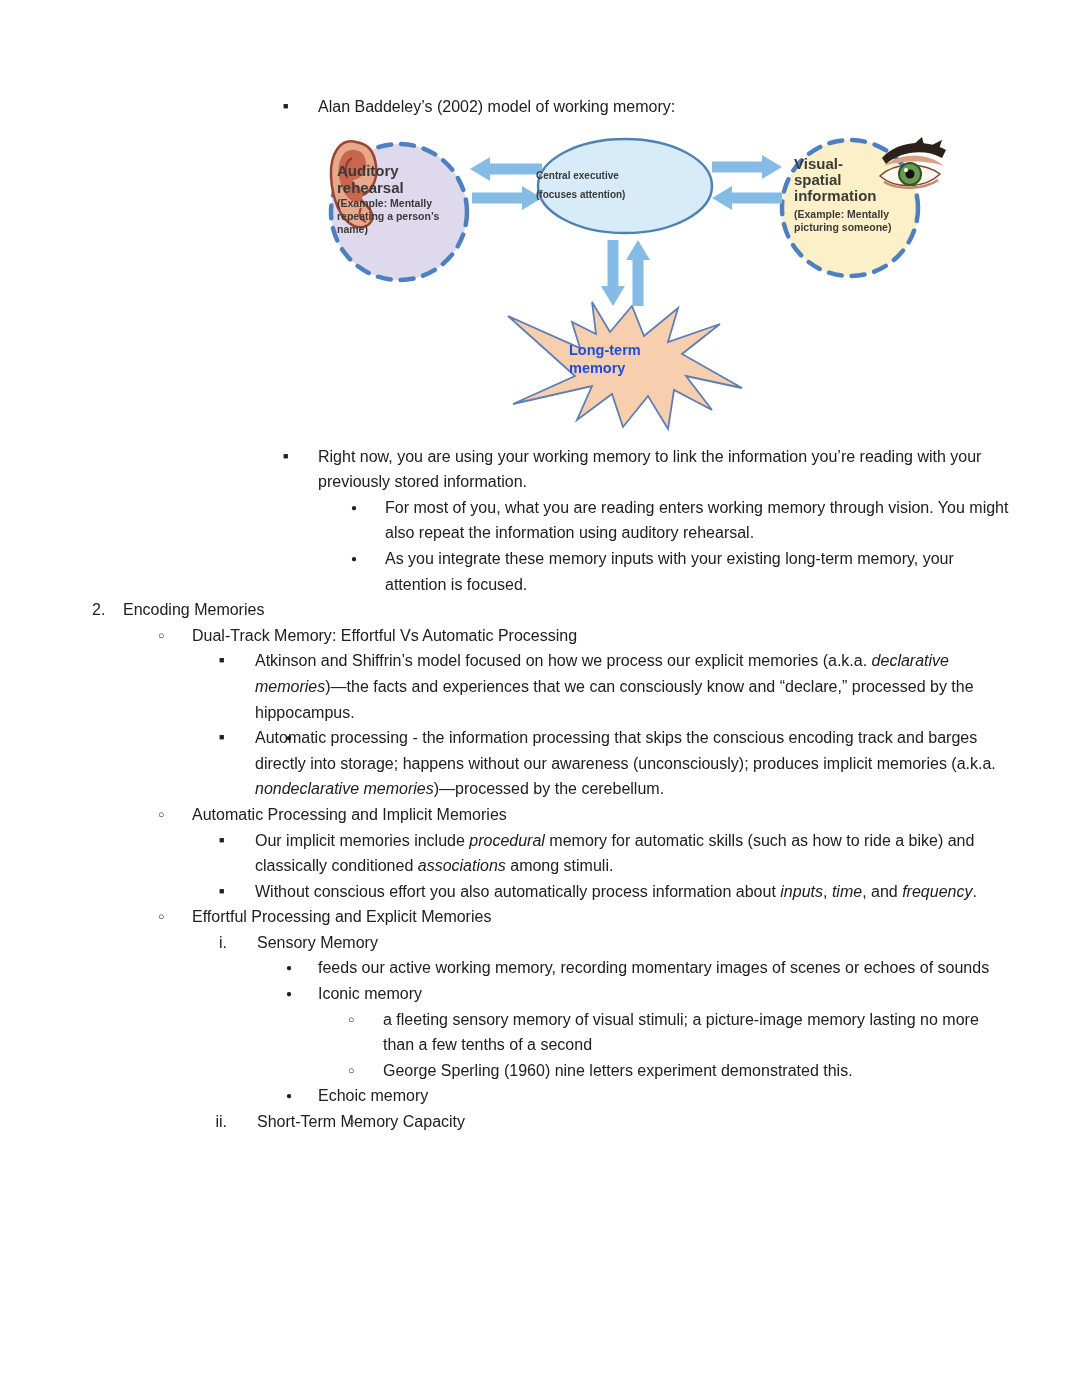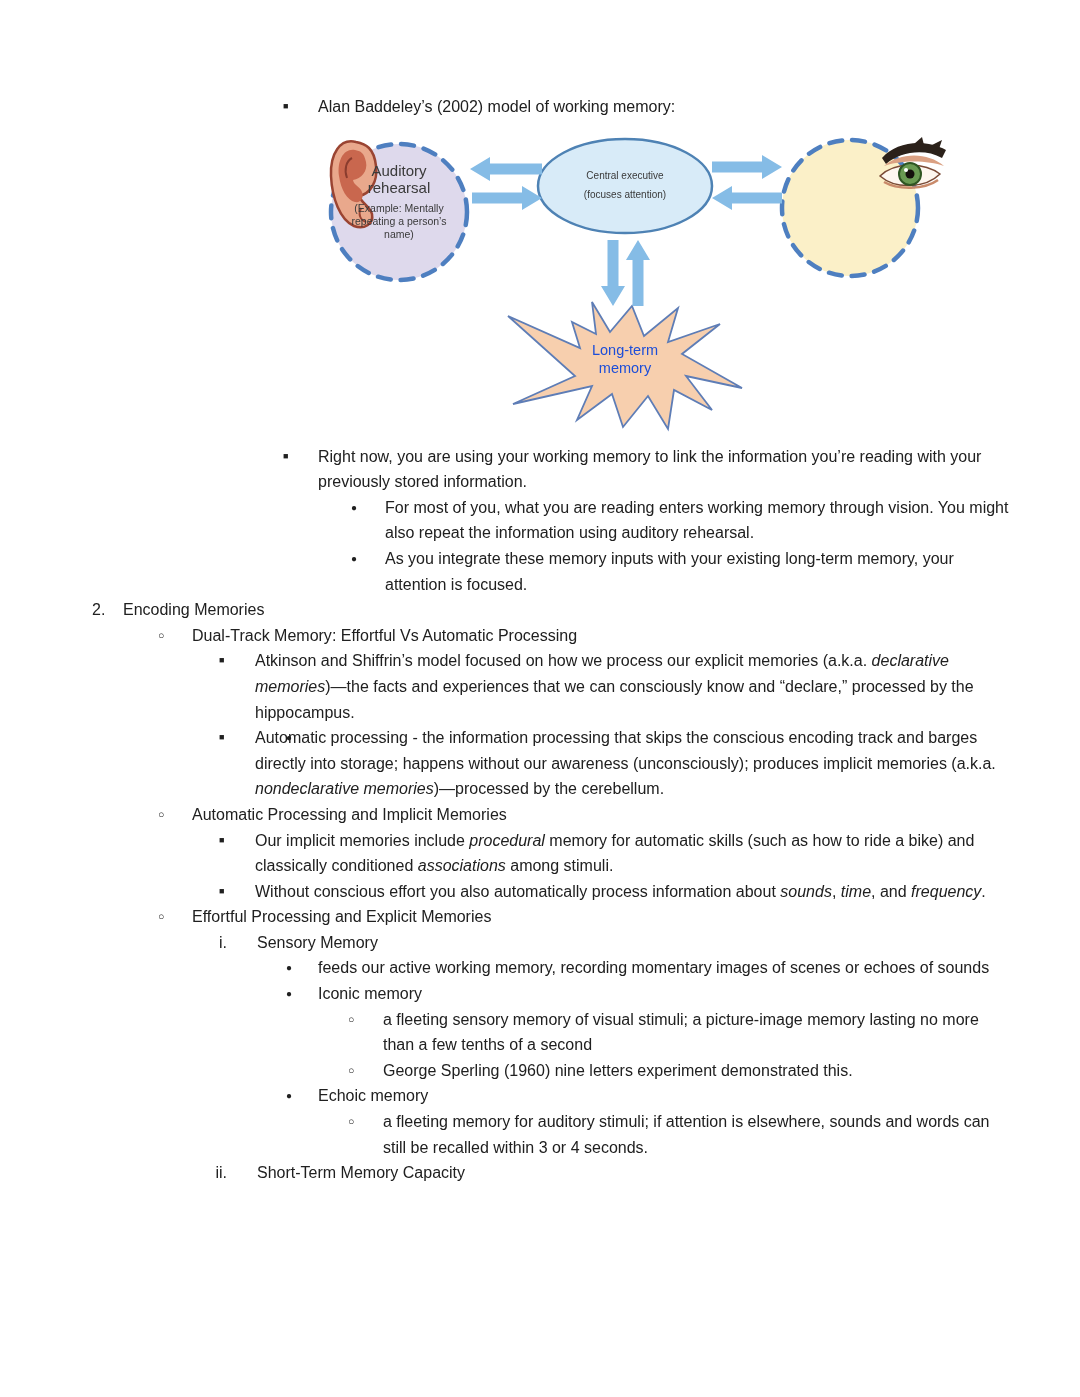--- a/index.html
+++ b/index.html
@@ -20,23 +20,23 @@
   .lv-b2{padding-left:255px;} .lv-b2 .marker{left:219px;}
   .lv-b3{padding-left:318px;} .lv-b3 .marker{left:286px;}
   .lv-b4{padding-left:383px;} .lv-b4 .marker{left:348px;}
   .lv-rom{padding-left:257px;} .lv-rom .marker{left:180px;width:47px;justify-content:flex-end;}
   .b{font-weight:normal;}
   .i{font-style:italic;}
 
   
   .diagram{position:relative;width:645px;height:300px;margin:16px 0 8px 320px;}
   .diagram svg{position:absolute;left:0;top:0;overflow:visible;}
-  .dlbl{position:absolute;text-align:center;font-weight:normal;color:var(--label_text,#3a3a3a);}
+  .dlbl{position:absolute;text-align:left;font-weight:bold;color:var(--label_text,#3a3a3a);}
   .nt{font-size:15px;line-height:17.5px;}
-  .nx{font-size:10.5px;line-height:13px;margin-top:5px;}
+  .nx{font-size:10.5px;line-height:13px;}
   .lbl-aud{left:17px;top:26px;width:124px;}
   .lbl-cen{left:216px;top:30px;width:178px;font-size:10px;line-height:19px;}
   .lbl-vis{left:474px;top:20px;width:112px;}
   .lbl-vis .nt{line-height:16px;}
   .lbl-vis .nx{margin-top:4px;}
   .lbl-ltm{left:249px;top:205px;width:112px;font-size:14.5px;line-height:18px;color:#1d4ed8;}
 </style>
 </head>
 <body>
 
@@ -88,43 +88,51 @@
         <div>rehearsal</div>
       </div>
       <div class="nx">(Example: Mentally repeating a person’s name)</div>
     </div>
 
     <div class="dlbl lbl-cen">
       <div>Central executive</div>
       <div>(focuses attention)</div>
     </div>
 
+    <div class="dlbl lbl-vis">
+      <div class="nt">
+        <div>Visual-</div>
+        <div>spatial</div>
+        <div>information</div>
+      </div>
+      <div class="nx">(Example: Mentally picturing someone)</div>
+    </div>
 
     <div class="dlbl lbl-ltm">
       <div>Long-term</div>
       <div>memory</div>
     </div>
   </div>
 
   <div id="list-bottom">
       <div class="item lv-a2"><span class="marker mk-sq">■</span><span><span>Right now, you are using your working memory to link the information you’re reading with your previously stored information.</span></span></div>
       <div class="item lv-a3"><span class="marker mk-dot">●</span><span><span>For most of you, what you are reading enters working memory through vision. You might also repeat the information using auditory rehearsal.</span></span></div>
       <div class="item lv-a3"><span class="marker mk-dot">●</span><span><span>As you integrate these memory inputs with your existing long-term memory, your attention is focused.</span></span></div>
       <div class="item lv-num"><span class="marker mk-num">2.</span><span><span>Encoding Memories</span></span></div>
       <div class="item lv-b1"><span class="marker mk-circ">○</span><span><span class="b">Dual-Track Memory</span><span>: Effortful Vs Automatic Processing</span></span></div>
       <div class="item lv-b2"><span class="marker mk-sq">■</span><span><span>Atkinson and Shiffrin’s model focused on how we process our </span><span class="b">explicit memories</span><span> (a.k.a. </span><span class="i">declarative memories</span><span>)—the facts and experiences that we can consciously know and “declare,” processed by the hippocampus.</span></span></div>
       <div class="item lv-b3"><span class="marker mk-dot">●</span></div>
       <div class="item lv-b2"><span class="marker mk-sq">■</span><span><span class="b">Automatic processing</span><span> - the information processing that skips the conscious encoding track and barges directly into storage; happens without our awareness (unconsciously); produces </span><span class="b">implicit memories</span><span> (a.k.a. </span><span class="i">nondeclarative memories</span><span>)—processed by the cerebellum.</span></span></div>
       <div class="item lv-b1"><span class="marker mk-circ">○</span><span><span>Automatic Processing and Implicit Memories</span></span></div>
       <div class="item lv-b2"><span class="marker mk-sq">■</span><span><span>Our implicit memories include </span><span class="i">procedural</span><span> memory for automatic skills (such as how to ride a bike) and classically conditioned </span><span class="i">associations</span><span> among stimuli.</span></span></div>
-      <div class="item lv-b2"><span class="marker mk-sq">■</span><span><span>Without conscious effort you also automatically process information about </span><span class="i">sounds</span><span>, </span><span class="i">time</span><span>, and </span><span class="i">frequency</span><span>.</span></span></div>
+      <div class="item lv-b2"><span class="marker mk-sq">■</span><span><span>Without conscious effort you also automatically process information about </span><span class="i">inputs</span><span>, </span><span class="i">time</span><span>, and </span><span class="i">frequency</span><span>.</span></span></div>
       <div class="item lv-b1"><span class="marker mk-circ">○</span><span><span>Effortful Processing and Explicit Memories</span></span></div>
       <div class="item lv-rom"><span class="marker mk-rom">i.</span><span><span>Sensory Memory</span></span></div>
       <div class="item lv-b3"><span class="marker mk-dot">●</span><span><span>feeds our active working memory, recording momentary images of scenes or echoes of sounds</span></span></div>
       <div class="item lv-b3"><span class="marker mk-dot">●</span><span><span>Iconic memory</span></span></div>
       <div class="item lv-b4"><span class="marker mk-circ">○</span><span><span>a fleeting sensory memory of visual stimuli; a picture-image memory lasting no more than a few tenths of a second</span></span></div>
       <div class="item lv-b4"><span class="marker mk-circ">○</span><span><span>George Sperling (1960) nine letters experiment demonstrated this.</span></span></div>
       <div class="item lv-b3"><span class="marker mk-dot">●</span><span><span>Echoic memory</span></span></div>
-      <div class="item lv-b4"><span class="marker mk-circ">○</span><span><span>a fleeting memory for auditory stimuli; if attention is elsewhere, sounds and words can still be recalled within 3 or 4 seconds.</span></span></div>
+      <div class="item lv-b4"><span class="marker mk-circ">○</span></div>
       <div class="item lv-rom"><span class="marker mk-rom">ii.</span><span><span>Short-Term Memory Capacity</span></span></div>
     </div>
 
 </div>
 
 </body></html>

